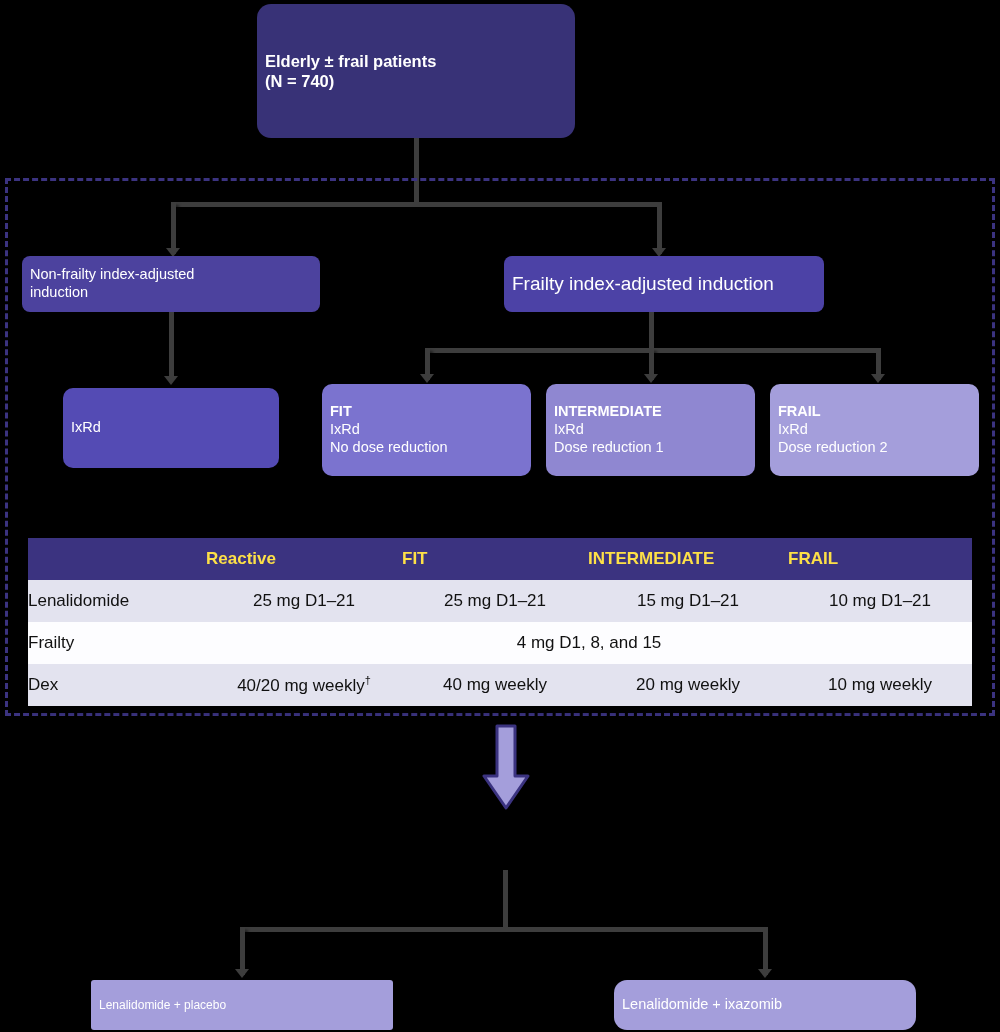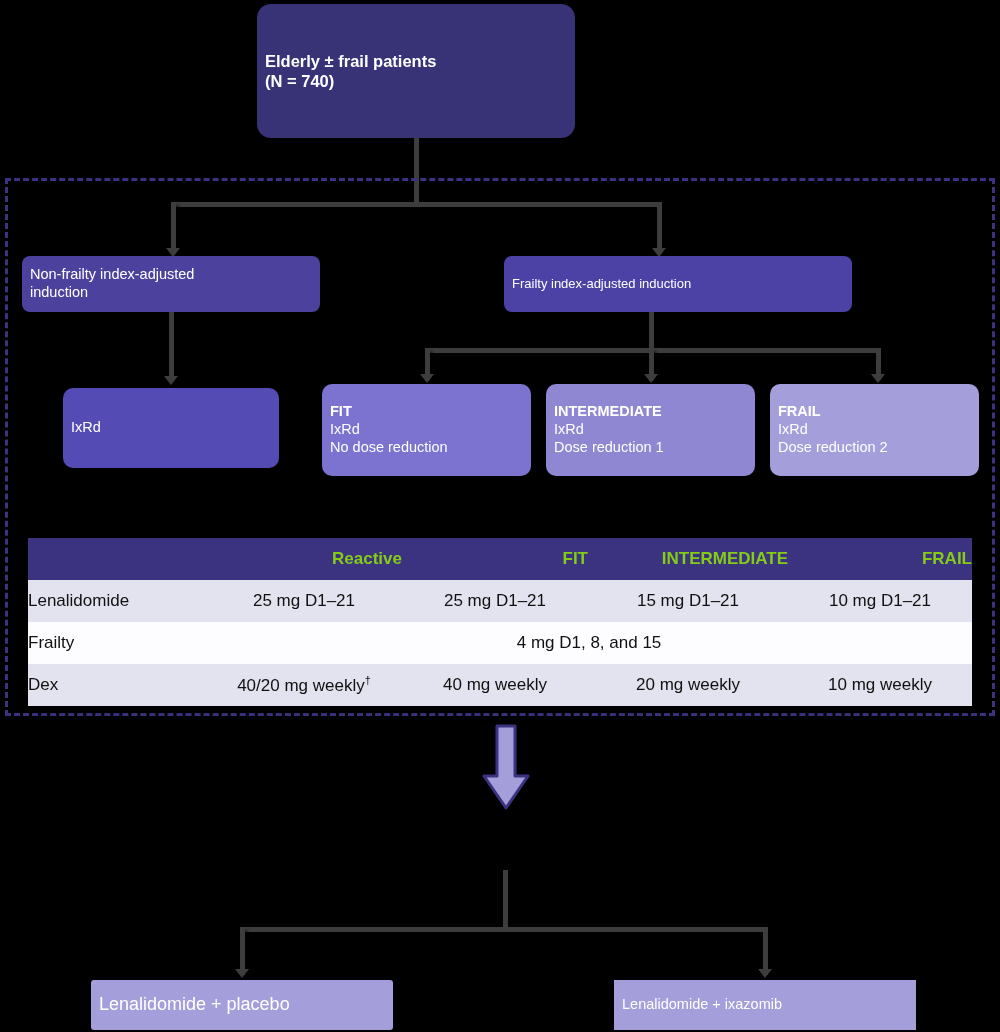--- a/index.html
+++ b/index.html
@@ -17,54 +17,54 @@
   #root-box{left:257px;top:4px;width:318px;height:134px;border-radius:14px;
             background:#383277;font-size:16.5px;font-weight:bold;}
 
   
   #induction-frame{position:absolute;left:5px;top:178px;width:990px;height:538px;
      border:3px dashed #3b3380;box-sizing:border-box;}
 
   
   #nonfrailty-box{left:22px;top:256px;width:298px;height:56px;border-radius:8px;
                   background:#4c429e;font-size:14.5px;}
-  #frailty-box{left:504px;top:256px;width:348px;height:56px;border-radius:8px;
-               background:#4c42a6;font-size:13px;}
+  #frailty-box{left:504px;top:256px;width:320px;height:56px;border-radius:8px;
+               background:#4c42a6;font-size:19px;}
 
   
   #ixrd-box{left:63px;top:388px;width:216px;height:80px;border-radius:10px;
             background:#544bb4;font-size:14.5px;}
   #fit-box{left:322px;top:384px;width:209px;height:92px;border-radius:10px;
            background:#7b73cf;font-size:14.5px;}
   #intermediate-box{left:546px;top:384px;width:209px;height:92px;border-radius:10px;
            background:#8f87d1;font-size:14.5px;}
   #frail-box{left:770px;top:384px;width:209px;height:92px;border-radius:10px;
            background:#a49edb;font-size:14.5px;}
   .tierlbl{font-weight:bold;display:block;}
 
   
   #dose-table{position:absolute;left:28px;top:538px;width:944px;
               border-collapse:collapse;table-layout:fixed;
               box-shadow:4px 5px 5px rgba(0,0,0,.5);}
   #dose-table th,#dose-table td{padding:0;margin:0;}
-  #dose-table thead th{background:#3b3380;color:#84cc16;font-size:17px;
-      font-weight:bold;height:42px;vertical-align:middle;text-align:right;}
+  #dose-table thead th{background:#3b3380;color:#fde047;font-size:17px;
+      font-weight:bold;height:42px;vertical-align:middle;text-align:left;}
   #dose-table tbody td{color:#111;font-size:17px;height:42px;
       vertical-align:middle;text-align:center;}
   #dose-table tbody td.rowlabel{text-align:left;}
   #dose-table tbody tr.shade td{background:#e3e3ef;}
   #dose-table tbody tr.plain td{background:#fdfdff;}
   sup.dag{font-size:11px;vertical-align:super;}
 
   
   #maint-box{left:337px;top:818px;width:338px;height:52px;border-radius:3px;
              background:#a49edb;font-size:22px;}
   #arm-left{left:91px;top:980px;width:302px;height:50px;border-radius:3px;
-            background:#a49edb;font-size:18px;}
-  #arm-right{left:614px;top:980px;width:302px;height:50px;border-radius:0;
+            background:#a49edb;font-size:12px;}
+  #arm-right{left:614px;top:980px;width:302px;height:50px;border-radius:13px;
              background:#a49edb;font-size:14.5px;}
 
   
   .conn{position:absolute;background:#3d3d3d;box-shadow:3px 3px 3px rgba(0,0,0,.5);}
   .conn.v{width:5px;}
   .conn.h{height:5px;}
   .arrowhead{position:absolute;width:0;height:0;
      border-left:7px solid transparent;border-right:7px solid transparent;
      border-top:9px solid #3d3d3d;}
 

